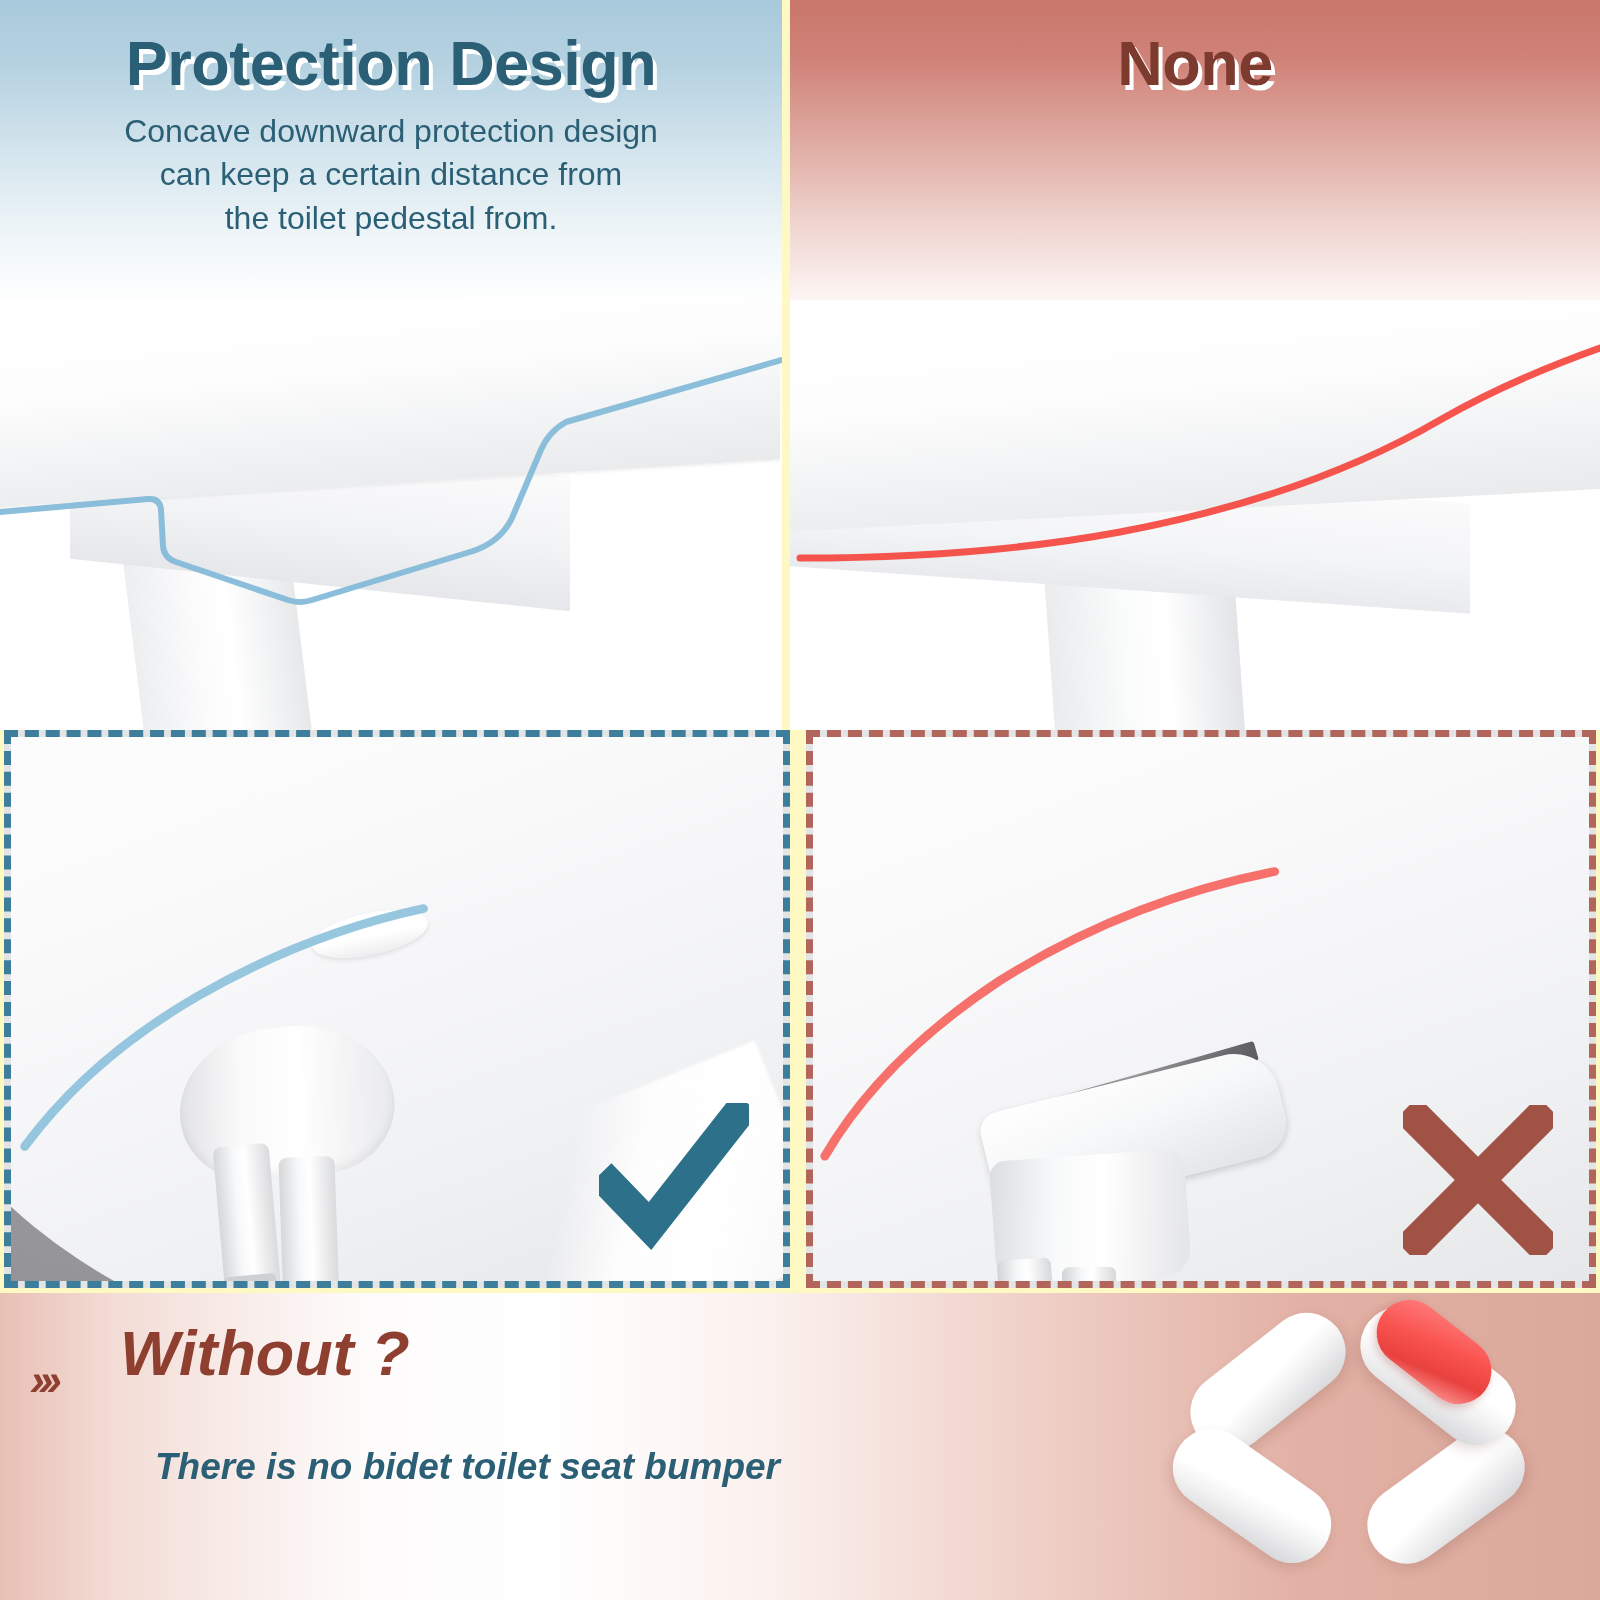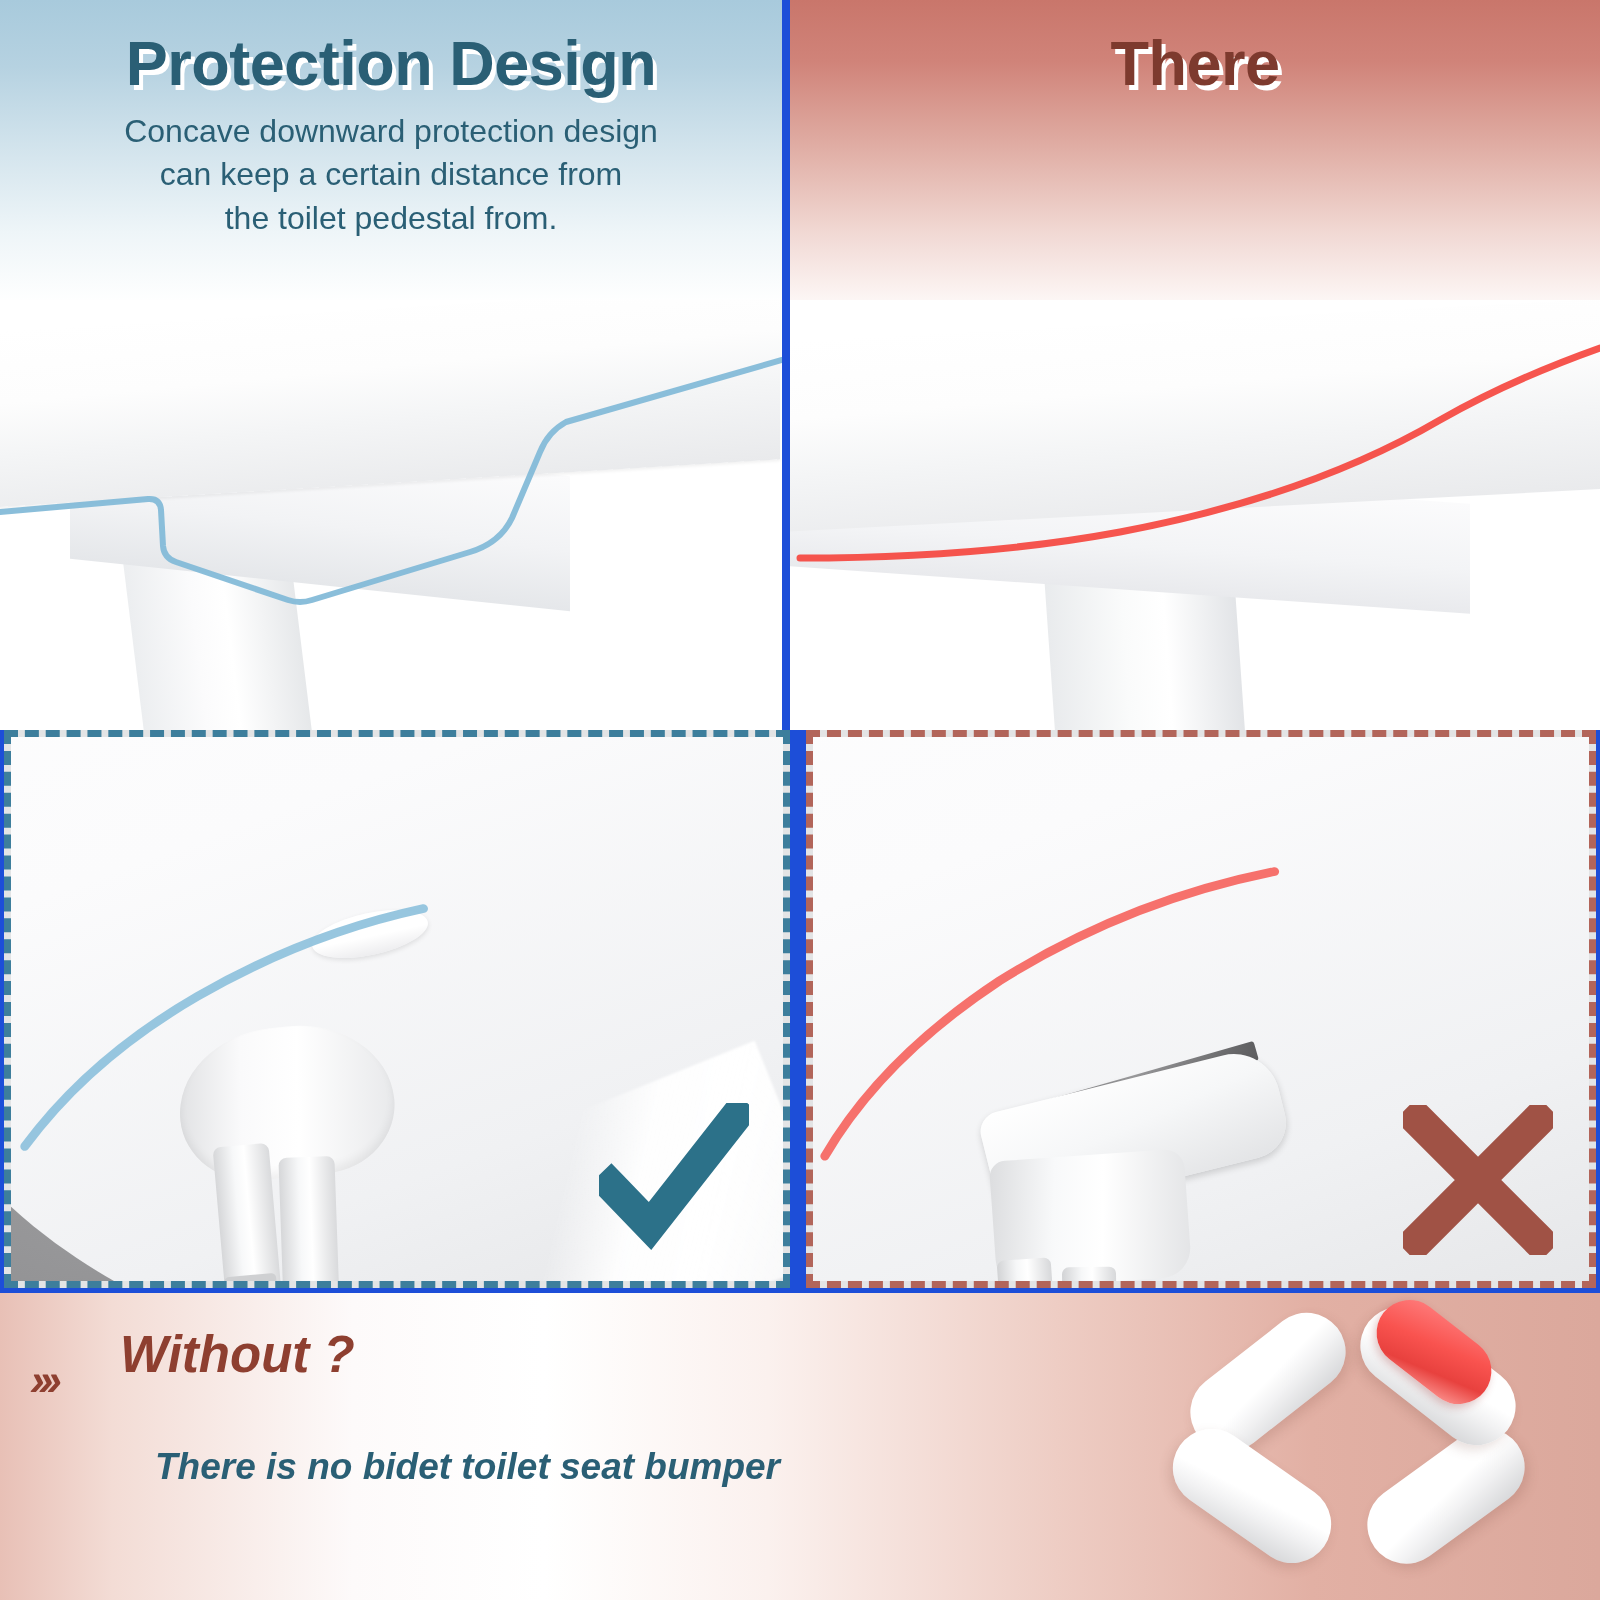--- a/index.html
+++ b/index.html
@@ -1,20 +1,20 @@
 <!DOCTYPE html>
 <html><head>
 <meta charset="utf-8">
 <title>Bidet Nozzle Protection Design Comparison</title>
 <style>
   * { margin:0; padding:0; box-sizing:border-box; }
   html,body{ width:1600px; height:1600px; background:#fff; overflow:hidden; }
   body{ font-family:"Liberation Sans", sans-serif; }
 
-  .page{ position:relative; width:1600px; height:1600px; background:#1d4ed8; }
+  .page{ position:relative; width:1600px; height:1600px; background:#fef9c3; }
 
   
   .header-row{ position:absolute; left:0; top:0; width:1600px; height:305px; }
   .hdr{ position:absolute; top:0; height:305px; padding-top:30px; text-align:center; }
   .hdr-good{ left:0; width:782px;
     background:linear-gradient(180deg,#a8cadc 0%,#b6d2e1 22%,#d6e6ee 52%,#eef5f8 76%,#ffffff 100%); }
   .hdr-bad{ left:790px; width:810px;
     background:linear-gradient(180deg,#c9766b 0%,#d08379 20%,#e0ada4 48%,#f1d8d3 76%,#fdf8f7 100%); }
 
   .hdr-title{
@@ -146,21 +146,21 @@
     background:linear-gradient(125deg,rgba(255,255,255,0) 40%,rgba(255,255,255,.92) 55%,rgba(255,255,255,1) 72%,rgba(255,255,255,.6) 100%);
     transform:rotate(-22deg); filter:blur(1px); }
 
   
   .bottom{ position:absolute; left:0; top:1293px; width:1600px; height:307px;
     background:linear-gradient(90deg,#e8c0b6 0%,#f3dcd5 7%,#fdfafa 22%,#ffffff 34%,#fbf1ee 48%,#eecdc4 66%,#e2b0a4 82%,#dba89c 100%); }
   .bottom-inner{ position:relative; width:1600px; height:307px; }
 
   .chev{ position:absolute; left:30px; top:62px; font-size:44px; font-style:italic;
     color:#8e3f30; font-weight:bold; letter-spacing:-6px; }
-  .without{ position:absolute; left:120px; top:32px; font-size:51px; font-weight:bold;
+  .without{ position:absolute; left:120px; top:24px; font-size:63px; font-weight:bold;
     font-style:italic; color:#8e3f30; letter-spacing:0px; }
   .blurb{ position:absolute; left:155px; top:148px; font-size:37px; font-weight:bold;
     font-style:italic; color:#2a5f75; line-height:1.38; }
   .blurb span{ display:block; }
 
   
   .pads{ position:absolute; right:42px; top:14px; width:400px; height:290px; }
   .pad{ position:absolute; width:176px; height:78px; border-radius:40px;
     background:linear-gradient(172deg,#ffffff 0%,#ffffff 48%,#f2f2f3 66%,#d4d5d7 100%);
     box-shadow:0 6px 12px rgba(120,70,60,.18); }
@@ -184,21 +184,21 @@
     <div class="hdr hdr-good">
       <div class="hdr-title">Protection Design</div>
       <div class="hdr-sub">
         <span>Concave downward protection design</span>
         <span>can keep a certain distance from</span>
         <span>the toilet pedestal from.</span>
       </div>
     </div>
 
     <div class="hdr hdr-bad">
-      <div class="hdr-title">There</div>
+      <div class="hdr-title">None</div>
       <div class="hdr-sub">
       </div>
     </div>
   </div>
 
   <div class="photo-row">
 
     <div class="photo ph-good">
       <div class="pedestal-good"></div>
       <div class="underside-good"></div>

